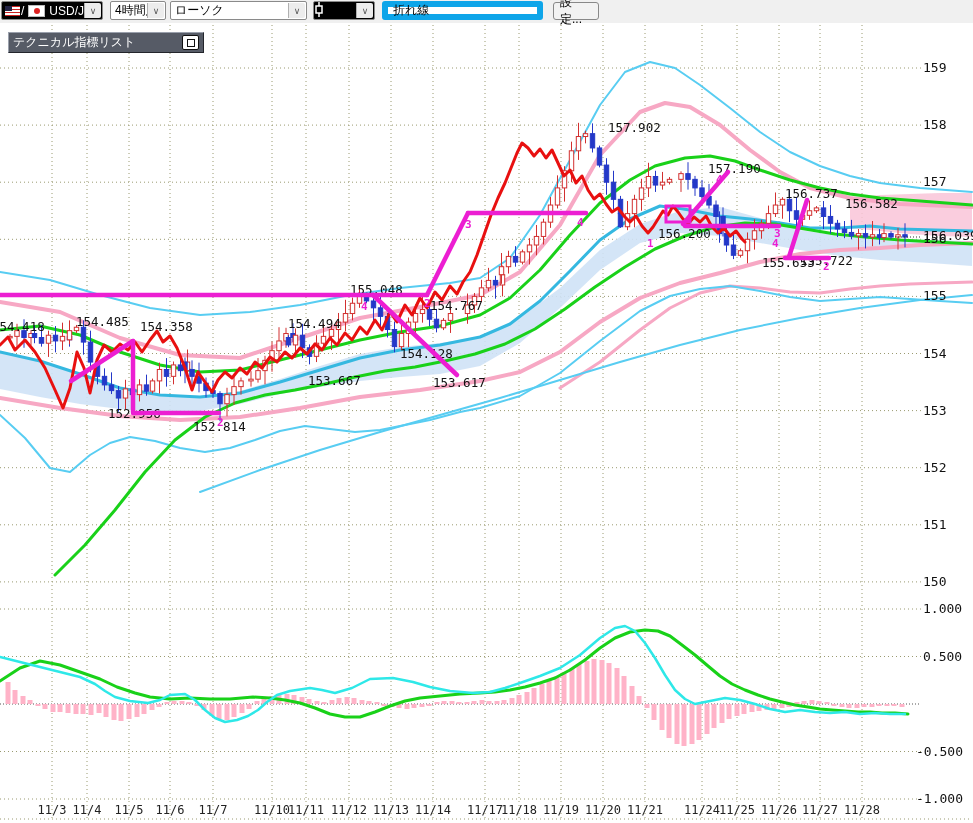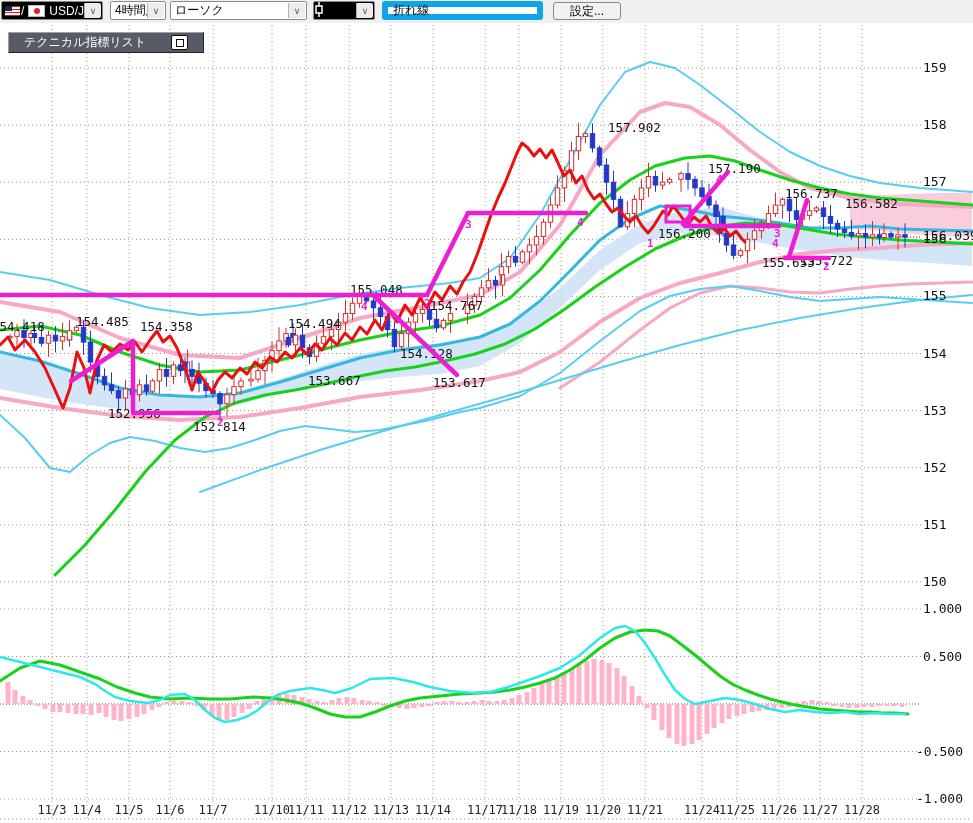--- a/index.html
+++ b/index.html
@@ -22,21 +22,21 @@
   .slash{color:#fff;margin:0 1px;}
   .field{position:absolute;top:1px;height:19px;border:6px solid #0ea5e9;border-radius:3px;background:#fff;
          box-sizing:border-box;padding:0 5px;display:flex;align-items:center;}
   .btn{position:absolute;top:2px;height:18px;border:1px solid #888;border-radius:3px;background:#f2f2f2;
        box-sizing:border-box;padding:0 6px;display:flex;align-items:center;justify-content:center;}
   .candle-glyph{display:inline-block;margin-left:8px;}
   
   .indicator-panel{position:absolute;left:8px;top:32px;width:196px;height:21px;background:#565b66;
        border-top:1px solid #9aa0ac;border-left:1px solid #9aa0ac;border-right:1px solid #23252b;
        border-bottom:1px solid #23252b;color:#fff;display:flex;align-items:center;z-index:20;
-       box-sizing:border-box;padding:0 15px;}
+       box-sizing:border-box;padding:0 4px;}
   .indicator-panel .title{flex:1;}
   .panel-btn{width:15px;height:13px;background:#fff;border:1px solid #111;border-radius:2px;
        display:flex;align-items:center;justify-content:center;}
   .panel-btn .inner{width:6px;height:6px;border:1.5px solid #111;}
   svg{position:absolute;left:0;top:0;}
   text{font-family:"DejaVu Sans Mono","Liberation Mono",monospace;}
 </style>
 </head>
 <body>
 
@@ -61,21 +61,21 @@
       <svg width="10" height="15">
           <line x1="5" y1="0" x2="5" y2="15" stroke="#fff" stroke-width="1.5"></line>
           <rect x="2" y="4" width="6" height="7" fill="#000" stroke="#fff" stroke-width="1.5"></rect>
         </svg>
     </span>
     <span class="combo-arrow">∨</span>
   </div>
   <div class="field" style="left:382px;width:161px;">
     <span>折れ線</span>
   </div>
-  <div class="btn" style="left:553px;width:68px;">
+  <div class="btn" style="left:553px;width:46px;">
     <span>設定...</span>
   </div>
 </div>
 
 <div class="indicator-panel">
   <span class="title">テクニカル指標リスト</span>
   <span class="panel-btn">
       <span class="inner"></span>
     </span>
 </div>

